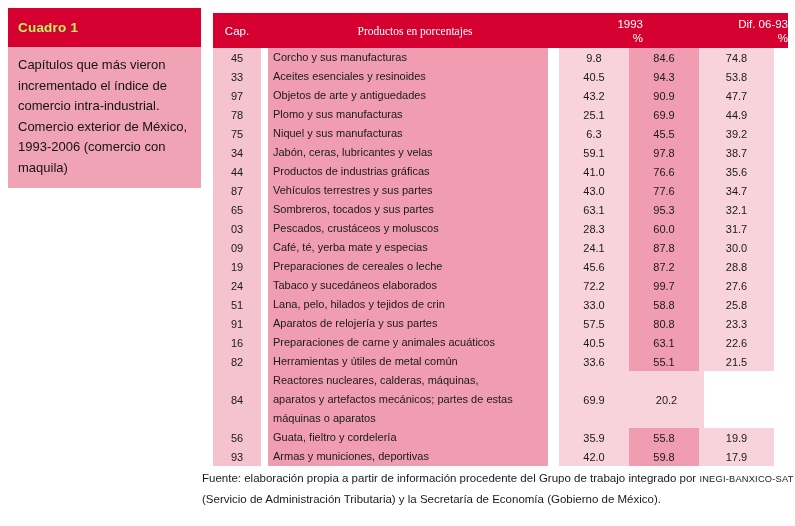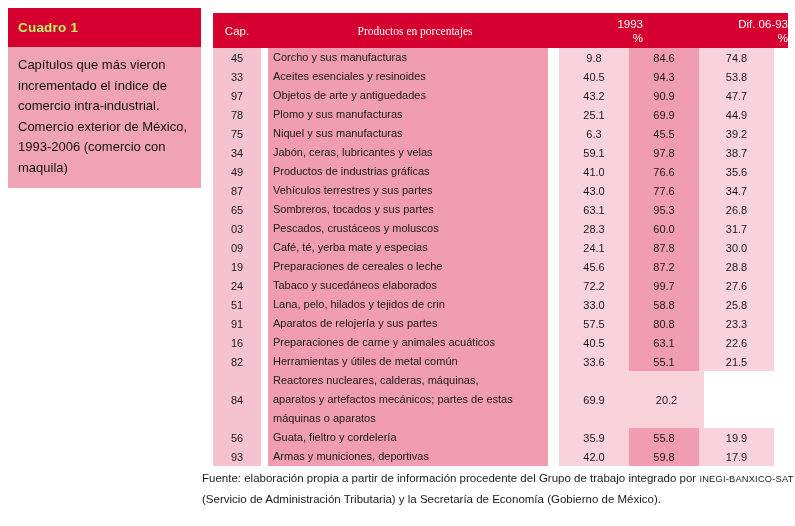--- a/index.html
+++ b/index.html
@@ -221,21 +221,21 @@
       <div class="cell c-cap">34</div>
       <div class="g1"></div>
       <div class="cell c-prod">Jabón, ceras, lubricantes y velas</div>
       <div class="g2"></div>
       <div class="cell c-1993">59.1</div>
       <div class="cell c-2006">97.8</div>
       <div class="cell c-dif">38.7</div>
     </div>
 
     <div class="trow">
-      <div class="cell c-cap">49</div>
+      <div class="cell c-cap">44</div>
       <div class="g1"></div>
       <div class="cell c-prod">Productos de industrias gráficas</div>
       <div class="g2"></div>
       <div class="cell c-1993">41.0</div>
       <div class="cell c-2006">76.6</div>
       <div class="cell c-dif">35.6</div>
     </div>
 
     <div class="trow">
       <div class="cell c-cap">87</div>
@@ -247,21 +247,21 @@
       <div class="cell c-dif">34.7</div>
     </div>
 
     <div class="trow">
       <div class="cell c-cap">65</div>
       <div class="g1"></div>
       <div class="cell c-prod">Sombreros, tocados y sus partes</div>
       <div class="g2"></div>
       <div class="cell c-1993">63.1</div>
       <div class="cell c-2006">95.3</div>
-      <div class="cell c-dif">26.8</div>
+      <div class="cell c-dif">32.1</div>
     </div>
 
     <div class="trow">
       <div class="cell c-cap">03</div>
       <div class="g1"></div>
       <div class="cell c-prod">Pescados, crustáceos y moluscos</div>
       <div class="g2"></div>
       <div class="cell c-1993">28.3</div>
       <div class="cell c-2006">60.0</div>
       <div class="cell c-dif">31.7</div>

